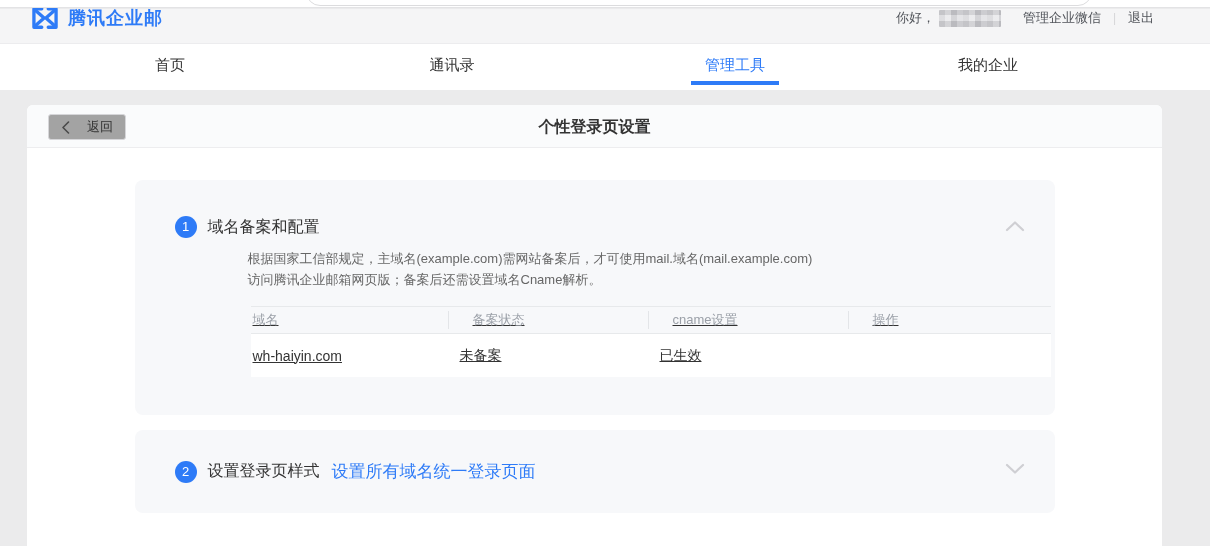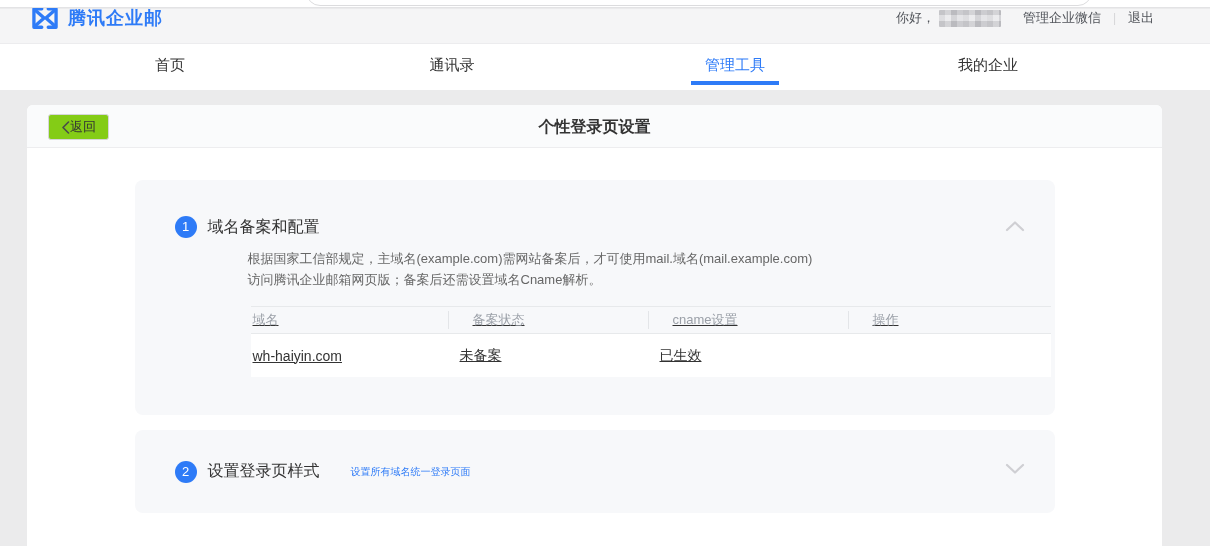--- a/index.html
+++ b/index.html
@@ -63,22 +63,22 @@
   .main-panel {
     position:absolute; top:105px; left:27px; width:1135px; height:441px;
     background:#fff; border-radius:6px 6px 0 0;
   }
   .page-header {
     position:relative; height:43px; background:#fafbfc;
     border-bottom:1px solid #ededef; border-radius:6px 6px 0 0;
   }
   .back-button {
     position:absolute; left:21px; top:9px; height:26px;
-    display:flex; align-items:center; gap:0; padding:0 12px;
-    background:#84cc16; border:1px solid #d6d6d9; border-radius:3px;
+    display:flex; align-items:center; gap:17px; padding:0 12px;
+    background:#a3a3a3; border:1px solid #d6d6d9; border-radius:3px;
     font-size:13px; color:#333; cursor:pointer;
   }
   .page-title {
     position:absolute; left:50%; top:0; transform:translateX(-50%);
     line-height:43px; font-size:16px; font-weight:700; color:#333;
   }
 
   
   .panel-body { padding:32px 0 0 0; }
   .card {
@@ -114,21 +114,21 @@
     color:#9ba0a8;
   }
   .t-head .t-cell { padding-left:2px; }
   .t-head .t-cell + .t-cell { border-left:1px solid #e3e5e8; padding-left:24px; }
   .t-data {
     height:43px; align-items:center; background:#fff; color:#333; font-size:14px;
   }
   .t-data .t-cell { padding-left:2px; }
   .t-data .t-cell + .t-cell { padding-left:12px; }
   .link { color:#2e7bf7; cursor:pointer; text-decoration:none; }
-  .inline-link { font-size:10px; margin-left:31px; }
+  .inline-link { font-size:17px; margin-left:12px; }
 </style>
 </head>
 <body>
 
 <div class="browser-sliver">
   <div class="omnibox-hint"></div>
 </div>
 
 <div class="topbar">
   <div class="logo">

